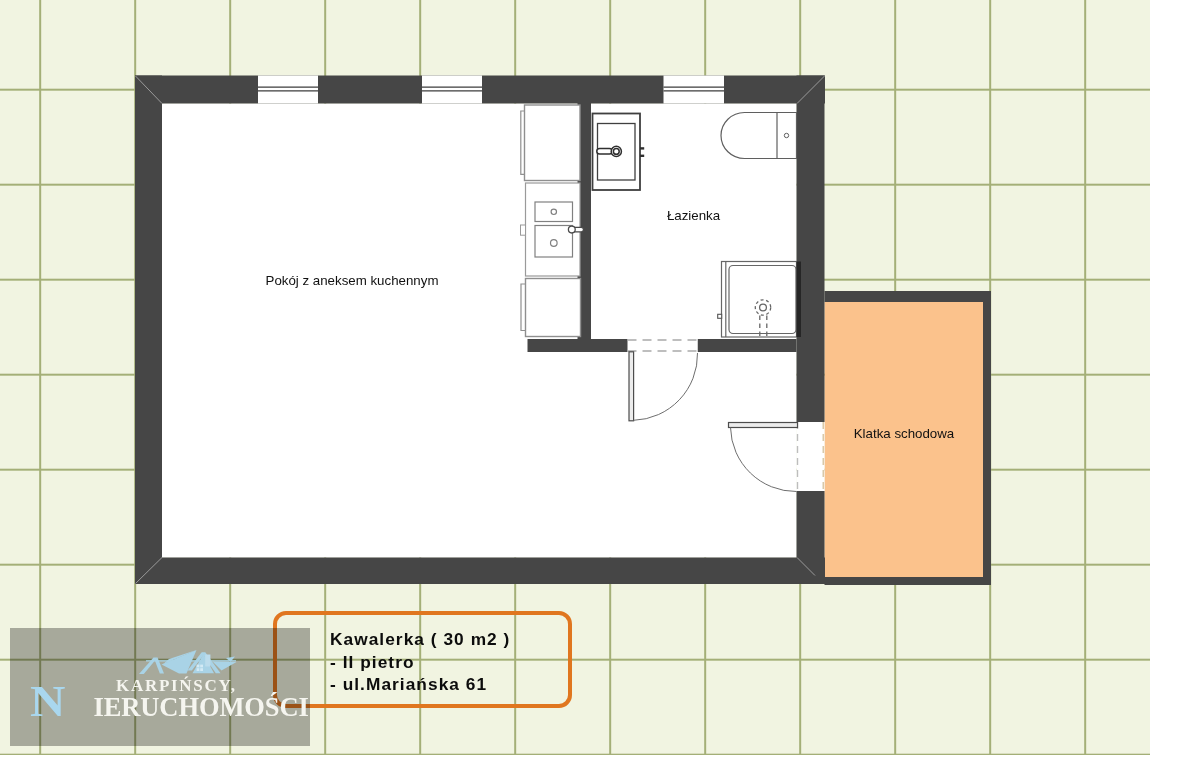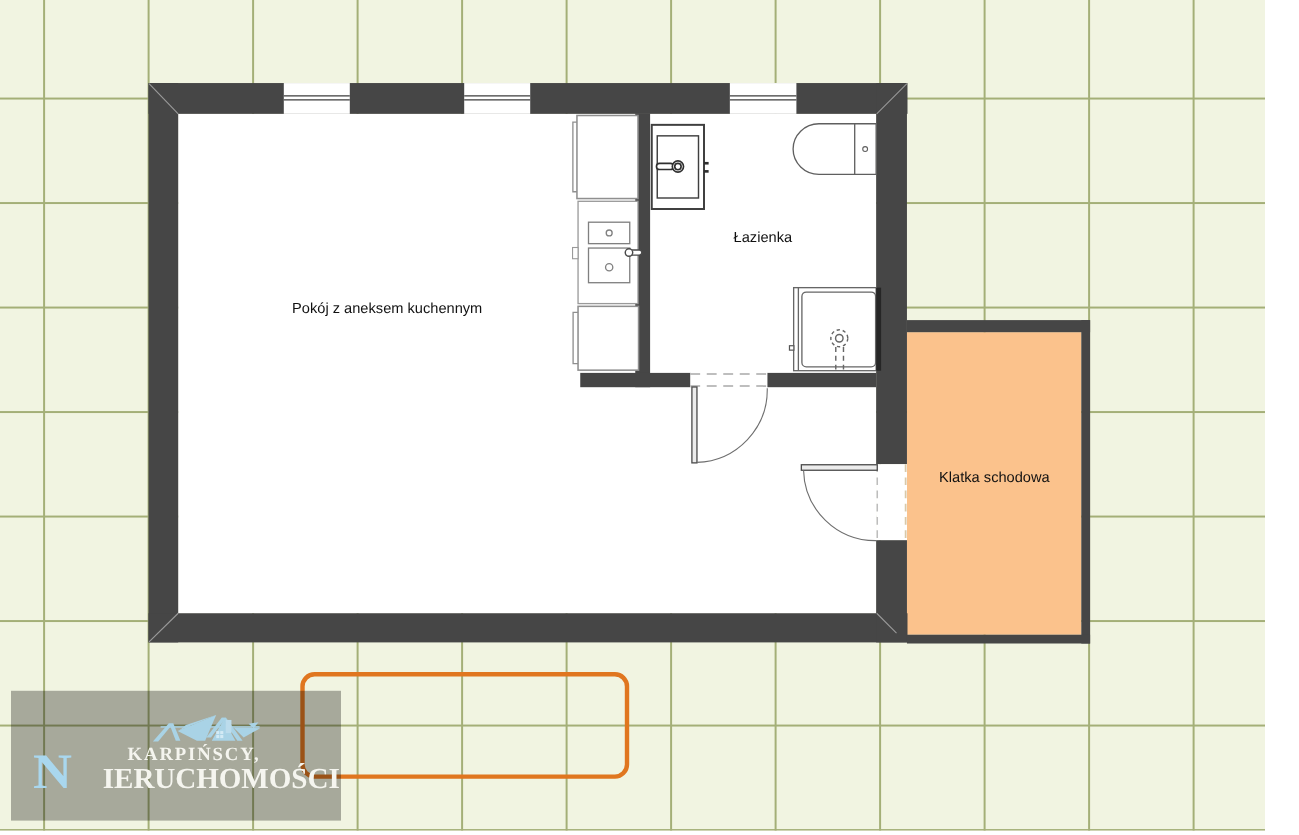--- a/index.html
+++ b/index.html
@@ -174,20 +174,21 @@
 
     <text x="352" y="284.8" font-size="13.3" fill="#111111" text-anchor="middle" font-family="Liberation Sans, sans-serif">Pokój z aneksem kuchennym</text>
 
     <text x="693.5" y="220" font-size="13.3" fill="#111111" text-anchor="middle" font-family="Liberation Sans, sans-serif">Łazienka</text>
 
     <text x="904" y="438.3" font-size="13.3" fill="#111111" text-anchor="middle" font-family="Liberation Sans, sans-serif">Klatka schodowa</text>
   </svg>
 
   <div class="infobox"></div>
 
+  <div class="infotext">Kawalerka ( 30 m2 )<br>- II pietro<br>- ul.Mariańska 61</div>
 
   <div class="logogray"></div>
 
   <svg class="roof" width="107" height="30" viewBox="0 0 107 30" xmlns="http://www.w3.org/2000/svg">
     <g fill="#a9d3e6">
 
       <path d="M6 28 L20.5 11.5 L24.5 11.5 L10.8 28 Z"></path>
       <path d="M21.5 13.5 L24.5 11.5 L31 27.5 L26.8 27.5 Z"></path>
 
       <rect x="13" y="14.2" width="90" height="1.3"></rect>

